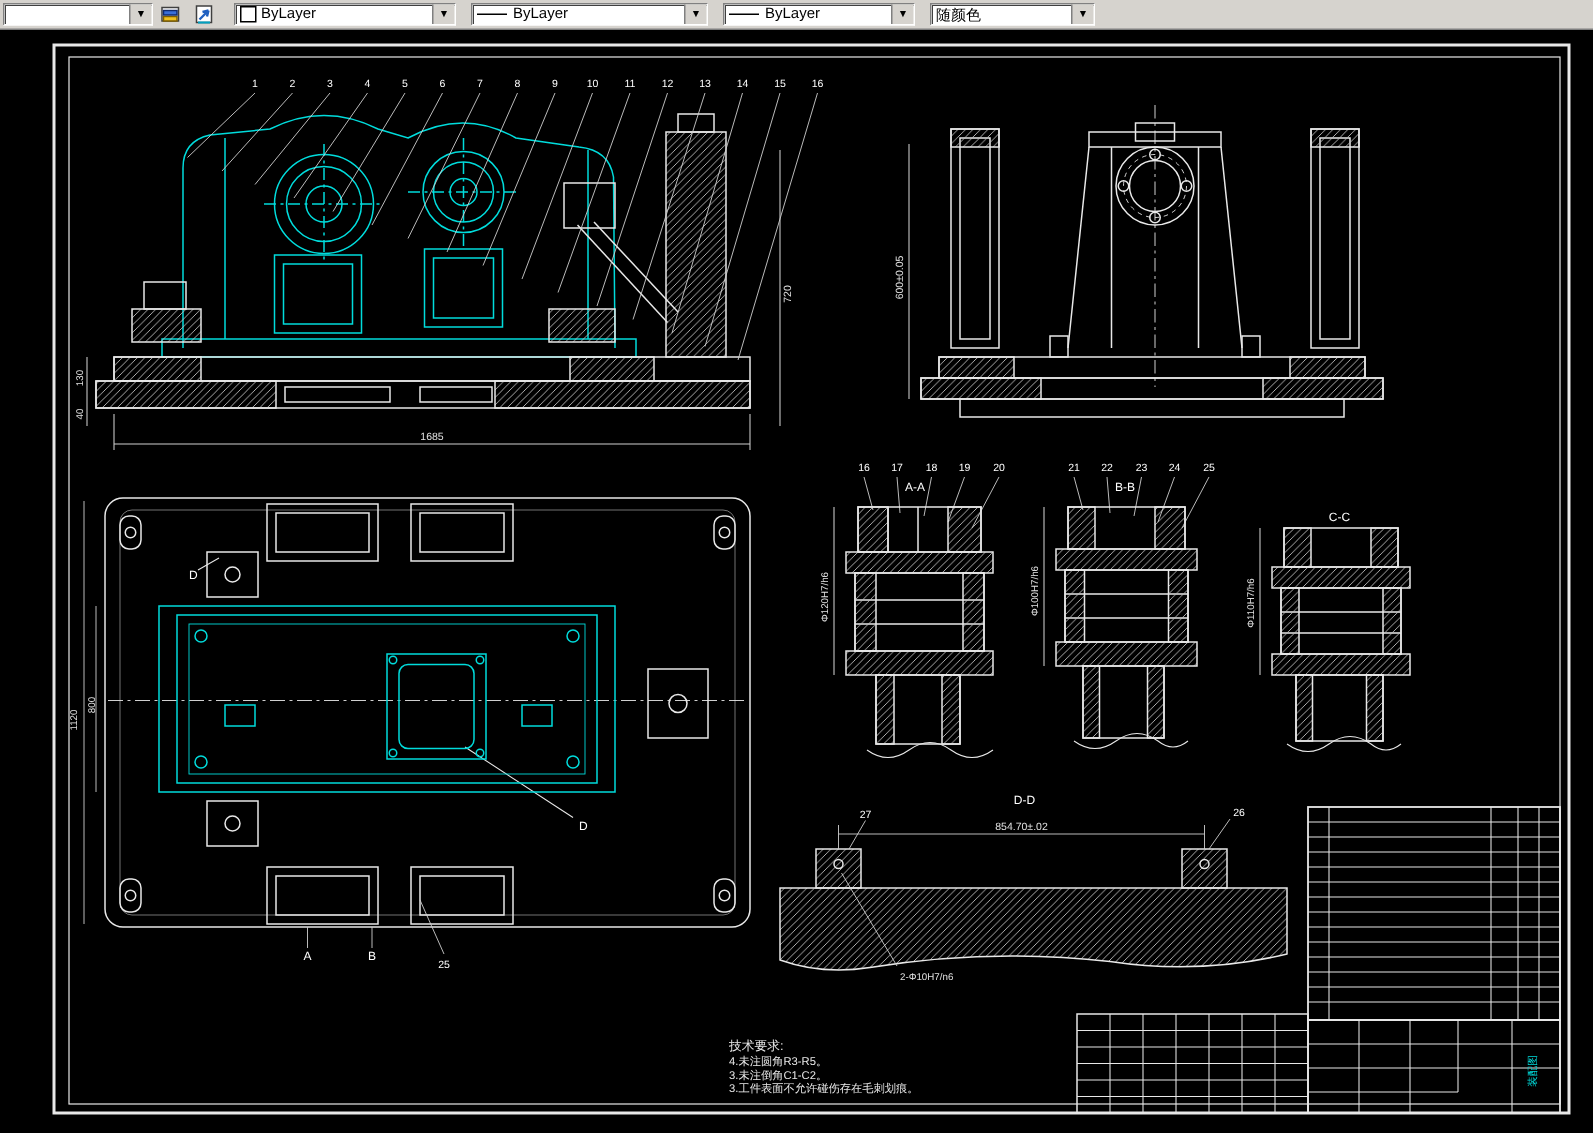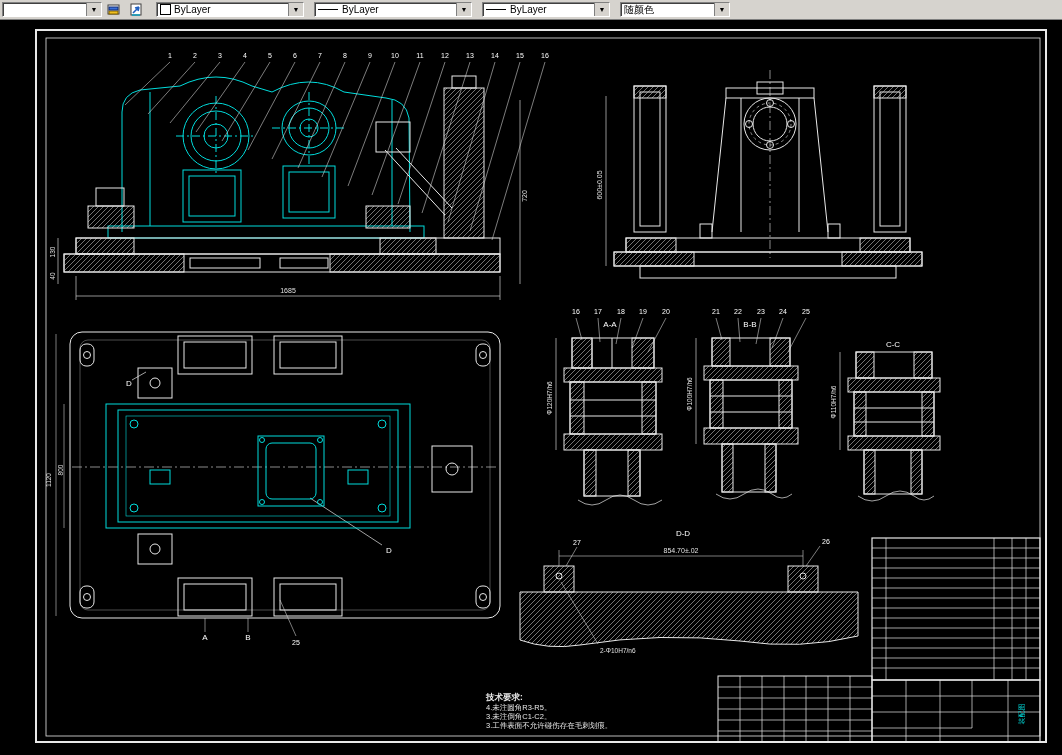--- a/index.html
+++ b/index.html
@@ -15,21 +15,21 @@
   .combo .combo-arrow{width:14px;height:13px;background:#d6d3ce;border-left:1px solid #808080;
          display:flex;align-items:center;justify-content:center;font-size:7px;color:#000;}
   .swatch-color{width:9px;height:9px;background:#ffffff;border:1px solid #000;margin-right:3px;}
   .swatch-line{width:20px;height:1px;background:#000;margin-right:4px;}
   .tbtn{width:20px;height:17px;display:flex;align-items:center;justify-content:center;}
   .sep{width:6px;height:17px;}
   
   .canvas{position:absolute;top:19px;left:0;width:1062px;height:736px;background:#000;}
   svg text{font-family:"Liberation Sans", sans-serif;}
   .notes{position:absolute;left:486px;top:674px;color:#e8e8e8;font-size:7.5px;line-height:9px;}
-  .notes .nt{font-size:8.5px;margin-bottom:1px;font-weight:bold;}
+  .notes .nt{font-size:8.5px;margin-bottom:1px;}
 </style>
 </head>
 <body>
 
 <div class="app">
 
   <div class="toolbar">
     <div class="combo" style="width:100px;margin-left:2px;">
       <span class="combo-text"></span>
       <span class="combo-arrow">▼</span>

